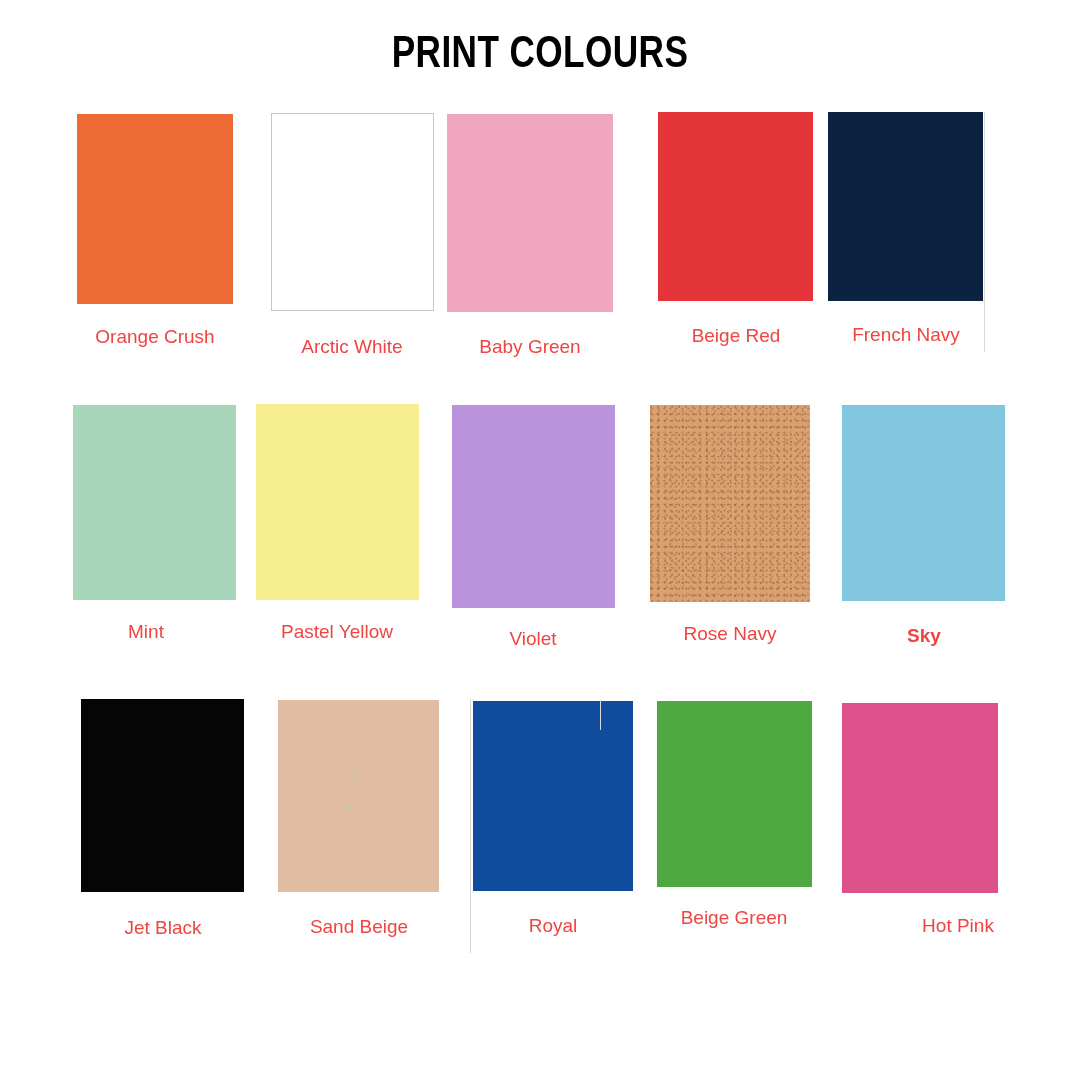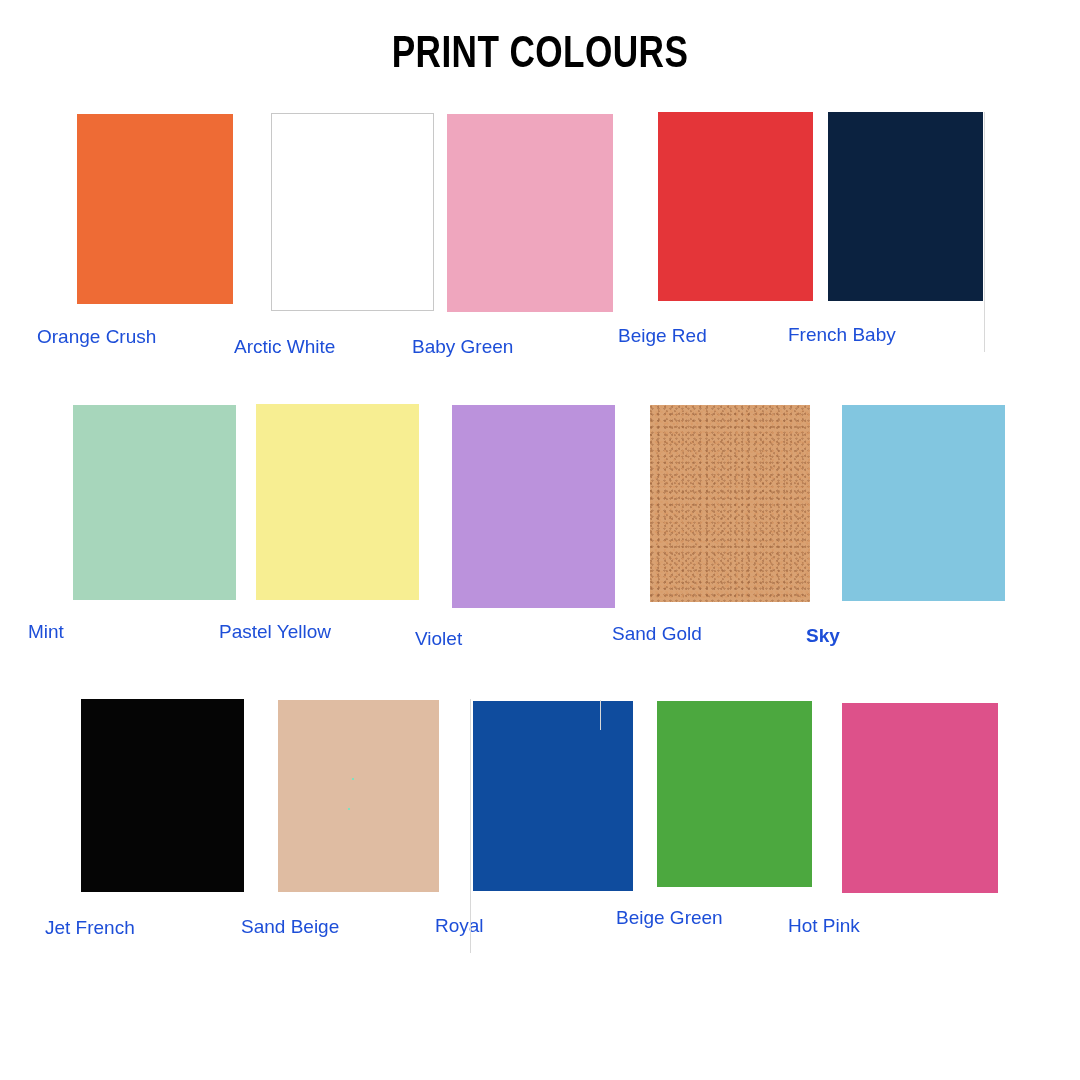--- a/index.html
+++ b/index.html
@@ -58,24 +58,25 @@
       radial-gradient(circle at 41% 61%, rgba(120,70,30,.45) 0 1px, transparent 1.3px),
       radial-gradient(circle at 88% 44%, rgba(255,230,200,.7) 0 1px, transparent 1.3px),
       radial-gradient(circle at 8% 78%,  rgba(130,80,35,.5) 0 1px, transparent 1.3px),
       radial-gradient(circle at 74% 86%, rgba(255,222,185,.65) 0 1px, transparent 1.3px),
       radial-gradient(circle at 30% 38%, rgba(255,235,205,.6) 0 1px, transparent 1.3px),
       radial-gradient(circle at 55% 72%, rgba(125,75,32,.5) 0 1px, transparent 1.3px);
     background-size: 7px 7px, 9px 9px, 6px 6px, 11px 11px, 8px 8px, 10px 10px, 5px 5px, 13px 13px;
   }
   .swatch-label {
     position: absolute;
+    text-align: center;
     font-family: "Liberation Sans", sans-serif;
     font-size: 19px;
     line-height: 22px;
-    color: #1d4ed8;
+    color: #ef4444;
     white-space: nowrap;
   }
   .divider-line {
     position: absolute;
     background: #d8d8d8;
   }
   .speck {
     position: absolute;
     width: 2px;
     height: 2px;
@@ -102,66 +103,66 @@
         <div class="swatch-chip" style="width: 166px; height: 198px; background: rgb(239, 166, 190);"></div>
       </div>
       <div class="swatch-label" style="left: 412px; top: 336px; width: 236px;">Baby Green</div>
       <div class="swatch-cell" style="left: 658px; top: 112px; width: 155px; height: 189px;">
         <div class="swatch-chip" style="width: 155px; height: 189px; background: rgb(228, 53, 57);"></div>
       </div>
       <div class="swatch-label" style="left: 618px; top: 325px; width: 236px;">Beige Red</div>
       <div class="swatch-cell" style="left: 828px; top: 112px; width: 155px; height: 189px;">
         <div class="swatch-chip" style="width: 155px; height: 189px; background: rgb(11, 34, 64);"></div>
       </div>
-      <div class="swatch-label" style="left: 788px; top: 324px; width: 236px;">French Baby</div>
+      <div class="swatch-label" style="left: 788px; top: 324px; width: 236px;">French Navy</div>
       <div class="swatch-cell" style="left: 73px; top: 405px; width: 163px; height: 195px;">
         <div class="swatch-chip" style="width: 163px; height: 195px; background: rgb(167, 214, 187);"></div>
       </div>
       <div class="swatch-label" style="left: 28px; top: 621px; width: 236px;">Mint</div>
       <div class="swatch-cell" style="left: 256px; top: 404px; width: 163px; height: 196px;">
         <div class="swatch-chip" style="width: 163px; height: 196px; background: rgb(247, 238, 146);"></div>
       </div>
       <div class="swatch-label" style="left: 219px; top: 621px; width: 236px;">Pastel Yellow</div>
       <div class="swatch-cell" style="left: 452px; top: 405px; width: 163px; height: 203px;">
         <div class="swatch-chip" style="width: 163px; height: 203px; background: rgb(187, 146, 220);"></div>
       </div>
       <div class="swatch-label" style="left: 415px; top: 628px; width: 236px;">Violet</div>
       <div class="swatch-cell" style="left: 650px; top: 405px; width: 160px; height: 197px;">
         <div class="swatch-chip" style="width: 160px; height: 197px; background: rgb(217, 162, 115);">
           <div class="swatch-texture"></div>
         </div>
       </div>
-      <div class="swatch-label" style="left: 612px; top: 623px; width: 236px;">Sand Gold</div>
+      <div class="swatch-label" style="left: 612px; top: 623px; width: 236px;">Rose Navy</div>
       <div class="swatch-cell" style="left: 842px; top: 405px; width: 163px; height: 196px;">
         <div class="swatch-chip" style="width: 163px; height: 196px; background: rgb(130, 198, 224);"></div>
       </div>
       <div class="swatch-label" style="left: 806px; top: 625px; width: 236px; font-weight: bold;">Sky</div>
       <div class="swatch-cell" style="left: 81px; top: 699px; width: 163px; height: 193px;">
         <div class="swatch-chip" style="width: 163px; height: 193px; background: rgb(5, 5, 5);"></div>
       </div>
-      <div class="swatch-label" style="left: 45px; top: 917px; width: 236px;">Jet French</div>
+      <div class="swatch-label" style="left: 45px; top: 917px; width: 236px;">Jet Black</div>
       <div class="swatch-cell" style="left: 278px; top: 700px; width: 161px; height: 192px;">
         <div class="swatch-chip" style="width: 161px; height: 192px; background: rgb(223, 188, 162);">
           <span class="speck" style="left: 74px; top: 78px;"></span>
           <span class="speck" style="left: 70px; top: 108px;"></span>
         </div>
       </div>
       <div class="swatch-label" style="left: 241px; top: 916px; width: 236px;">Sand Beige</div>
       <div class="swatch-cell" style="left: 473px; top: 701px; width: 160px; height: 190px;">
         <div class="swatch-chip" style="width: 160px; height: 190px; background: rgb(15, 76, 158);"></div>
       </div>
       <div class="swatch-label" style="left: 435px; top: 915px; width: 236px;">Royal</div>
       <div class="swatch-cell" style="left: 657px; top: 701px; width: 155px; height: 186px;">
         <div class="swatch-chip" style="width: 155px; height: 186px; background: rgb(76, 168, 63);"></div>
       </div>
       <div class="swatch-label" style="left: 616px; top: 907px; width: 236px;">Beige Green</div>
       <div class="swatch-cell" style="left: 842px; top: 703px; width: 156px; height: 190px;">
         <div class="swatch-chip" style="width: 156px; height: 190px; background: rgb(221, 81, 138);"></div>
       </div>
-      <div class="swatch-label" style="left: 788px; top: 915px; width: 236px;">Hot Pink</div>
+      <div class="swatch-label" style="left: 840px; top: 915px; width: 236px;">Hot Pink</div>
     </div>
 
   <div id="divider-layer">
       <div class="divider-line" style="left: 984px; top: 112px; width: 1px; height: 240px;"></div>
       <div class="divider-line" style="left: 470px; top: 699px; width: 1px; height: 254px;"></div>
       <div class="divider-line" style="left: 600px; top: 700px; width: 1px; height: 30px;"></div>
     </div>
 
 </div>
 

